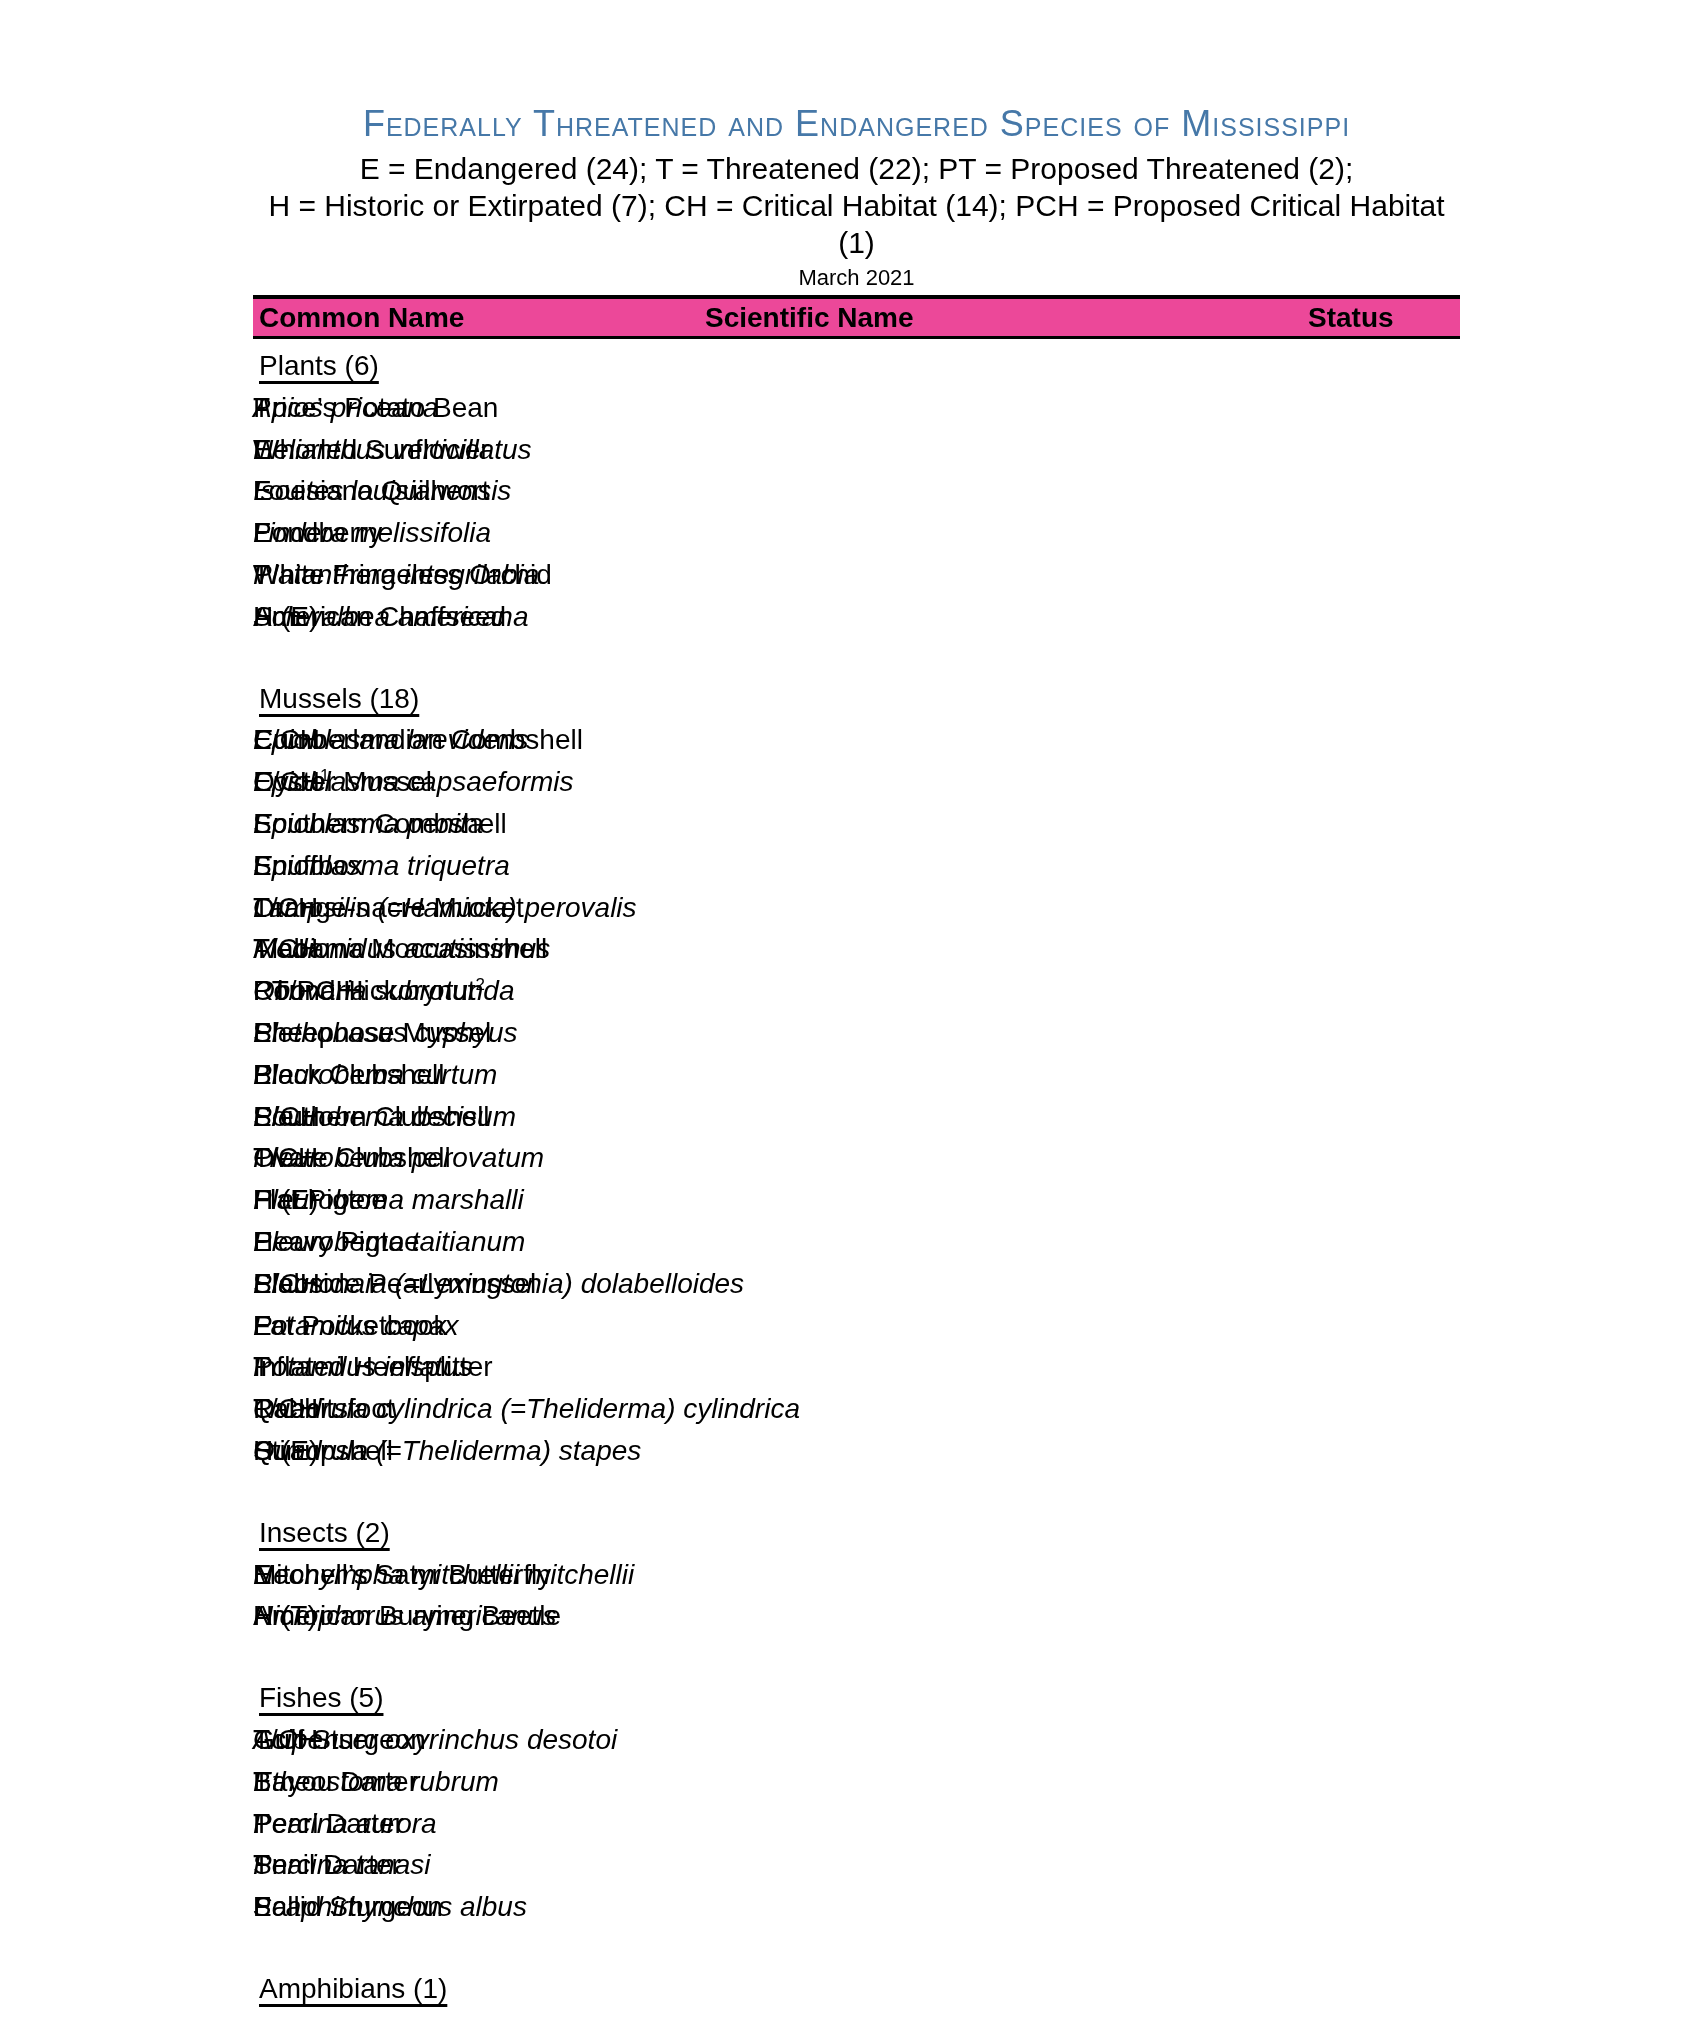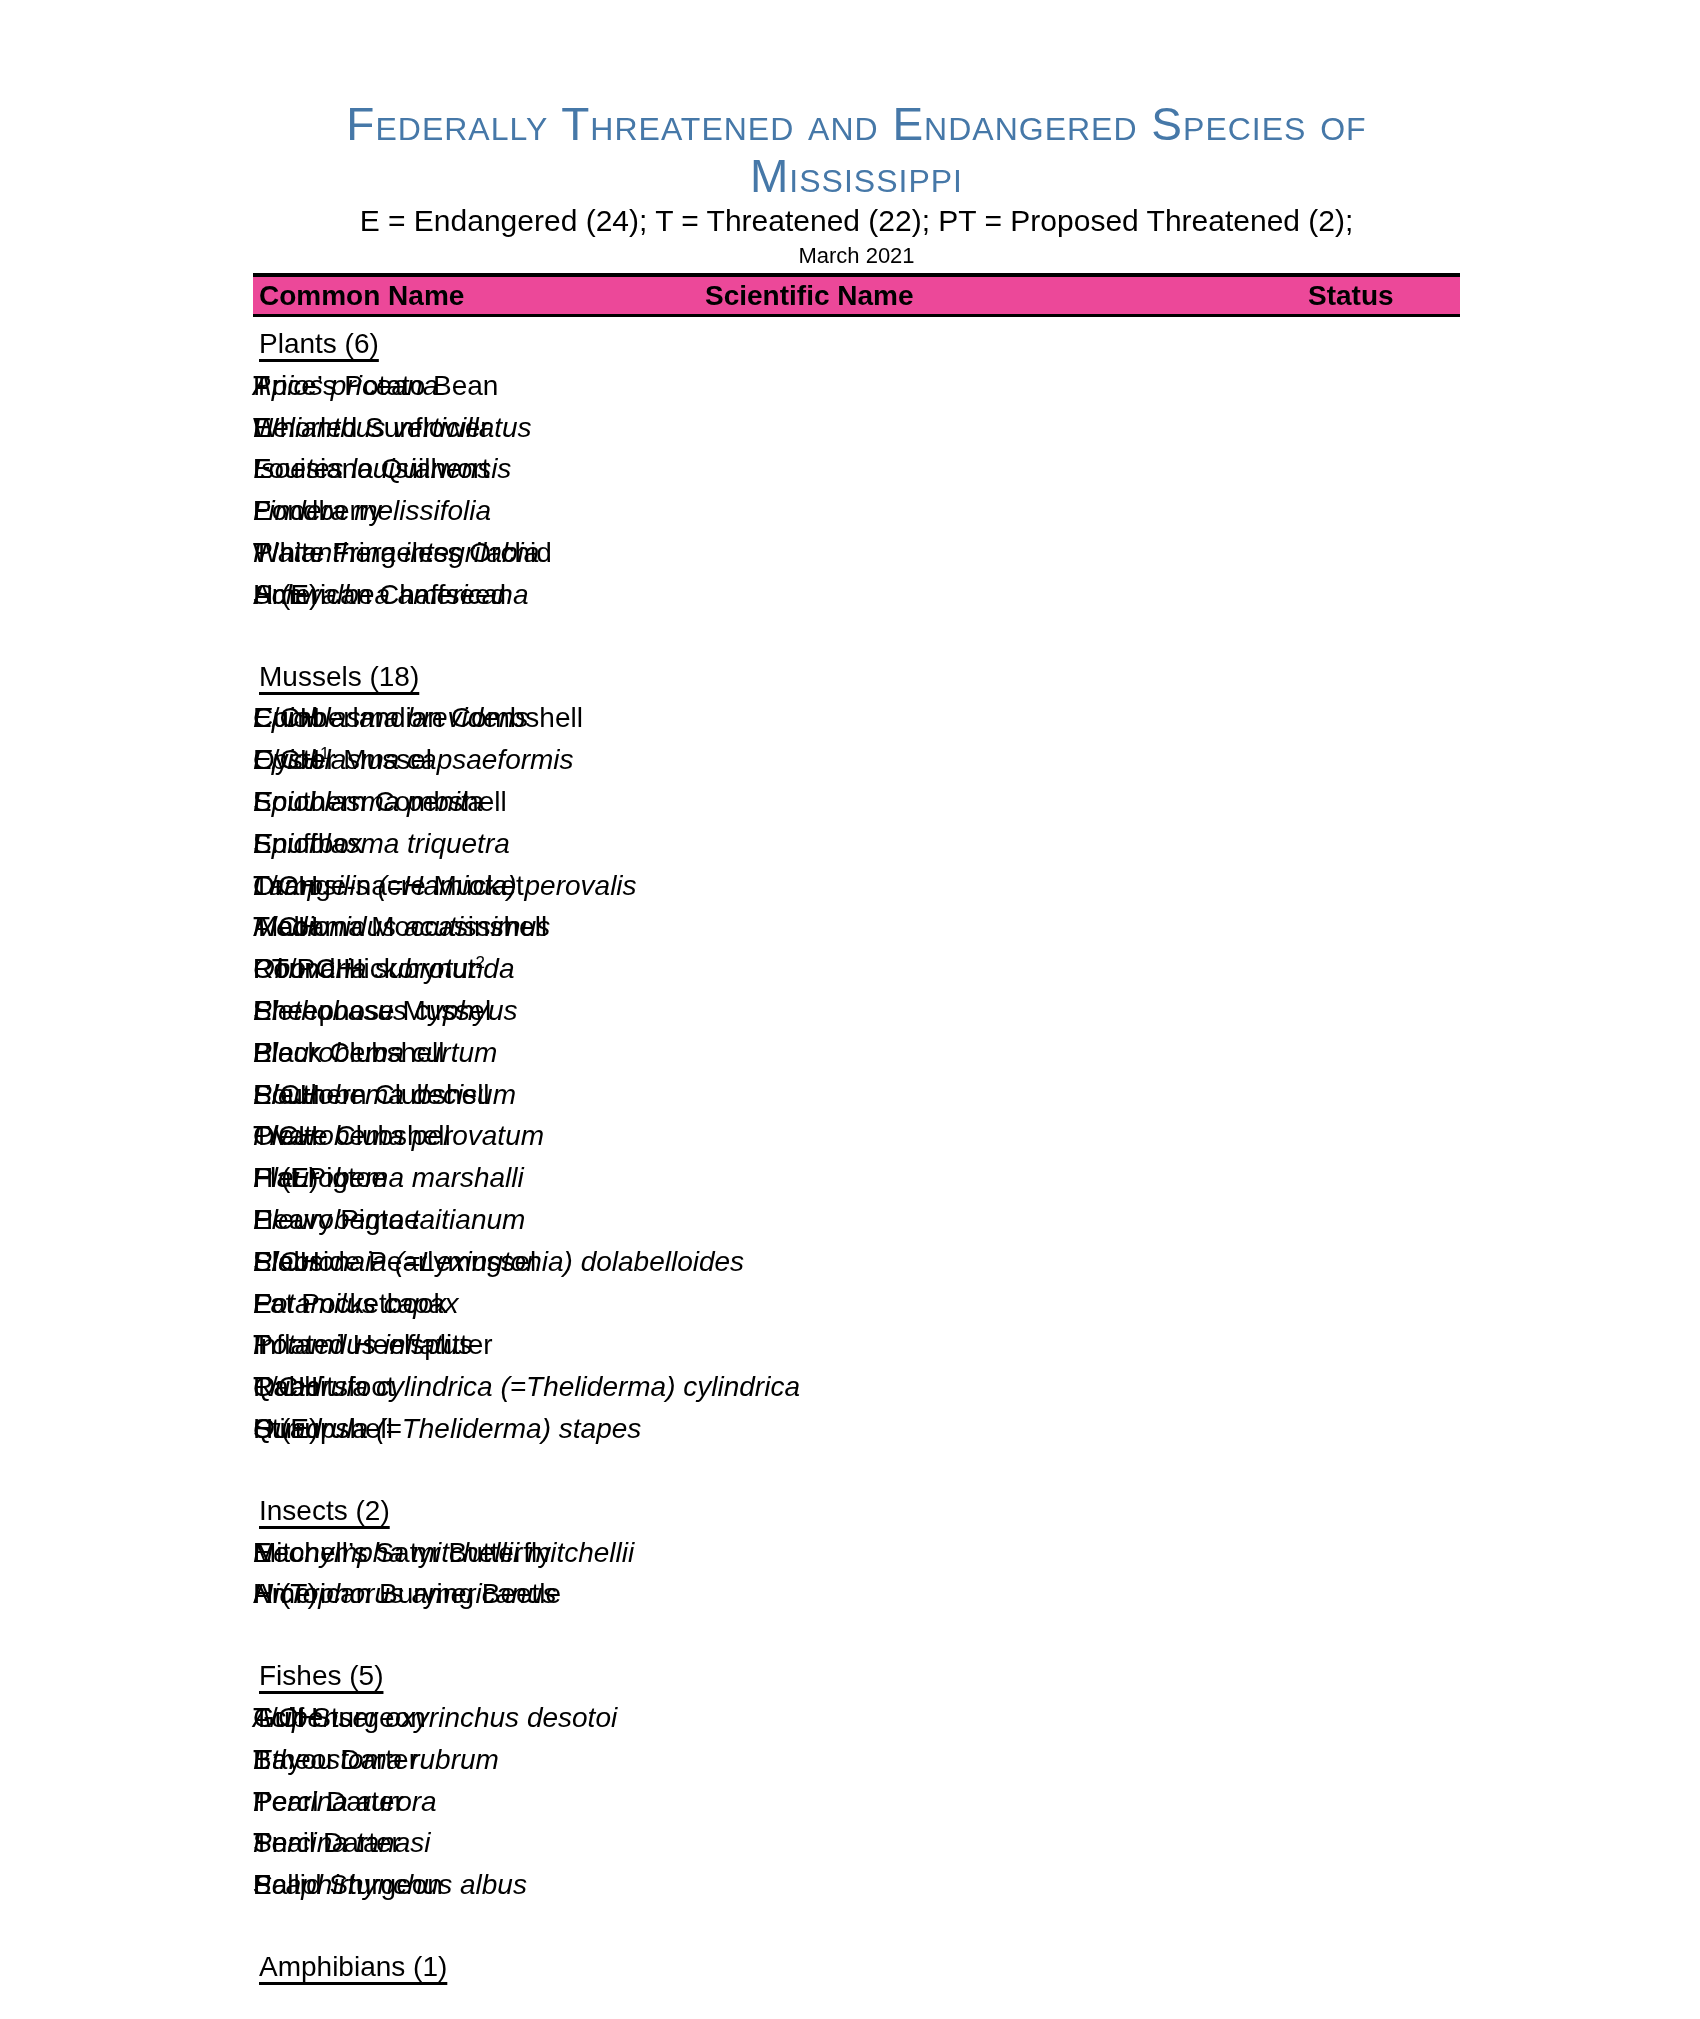--- a/index.html
+++ b/index.html
@@ -6,21 +6,21 @@
   body {
     width:1700px; height:2019px; background:#ffffff;
     font-family:"Liberation Sans", sans-serif; color:#000;
     overflow:hidden;
   }
   .page { width:1700px; height:2019px; position:relative; }
   .content { margin-left:253px; width:1207px; }
 
   .doc-head { text-align:center; }
   .title {
-    margin:98px 0 0 0; font-size:46px; line-height:52px; font-weight:400;
+    margin:98px 0 0 0; font-size:36px; line-height:52px; font-weight:400;
     font-variant:small-caps; letter-spacing:1px; color:#4678A8;
   }
   .legend { font-size:30px; line-height:37px; }
   .date-line { font-size:22px; line-height:34px; }
 
   .thead {
     position:relative; height:37px; background:#ec4899;
     border-top:4px solid #000; border-bottom:3px solid #000;
   }
   .thead .col {
@@ -51,20 +51,21 @@
 </style>
 </head>
 <body>
 
 <div class="page">
   <div class="content">
 
     <div class="doc-head">
       <h1 class="title" style="color: rgb(70, 120, 168);">Federally Threatened and Endangered Species of Mississippi</h1>
       <div class="legend">E = Endangered (24); T = Threatened (22); PT = Proposed Threatened (2);</div>
+      <div class="legend">H = Historic or Extirpated (7); CH = Critical Habitat (14); PCH = Proposed Critical Habitat (1)</div>
       <div class="date-line">March 2021</div>
     </div>
 
     <div class="thead">
       <span class="col col-1">Common Name</span>
       <span class="col col-2">Scientific Name</span>
       <span class="col col-3">Status</span>
     </div>
 
     <div id="table-body">

